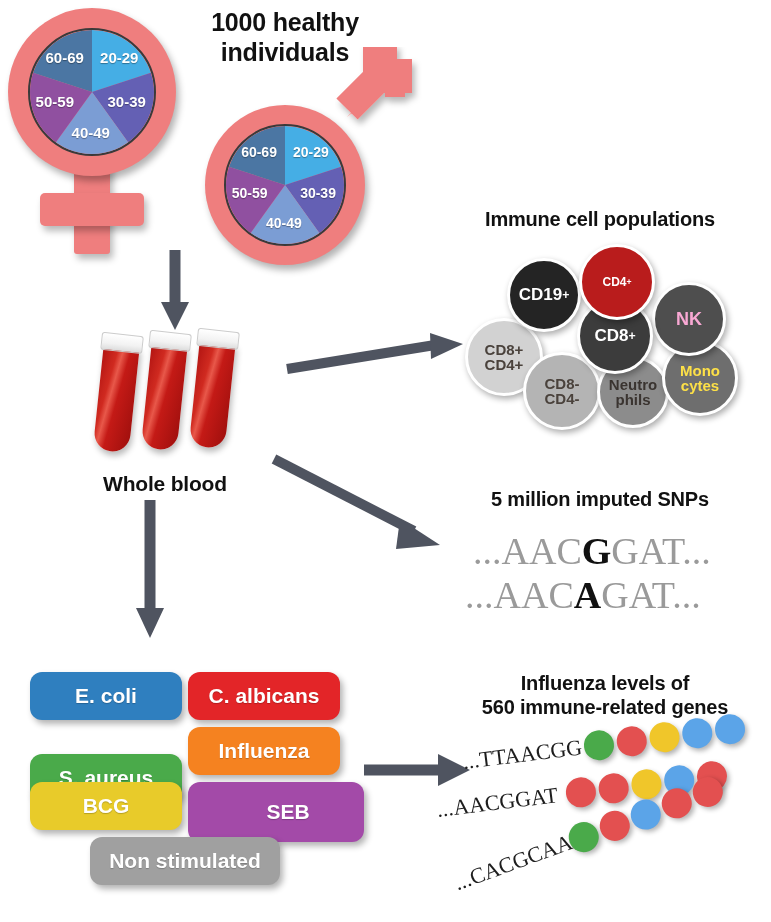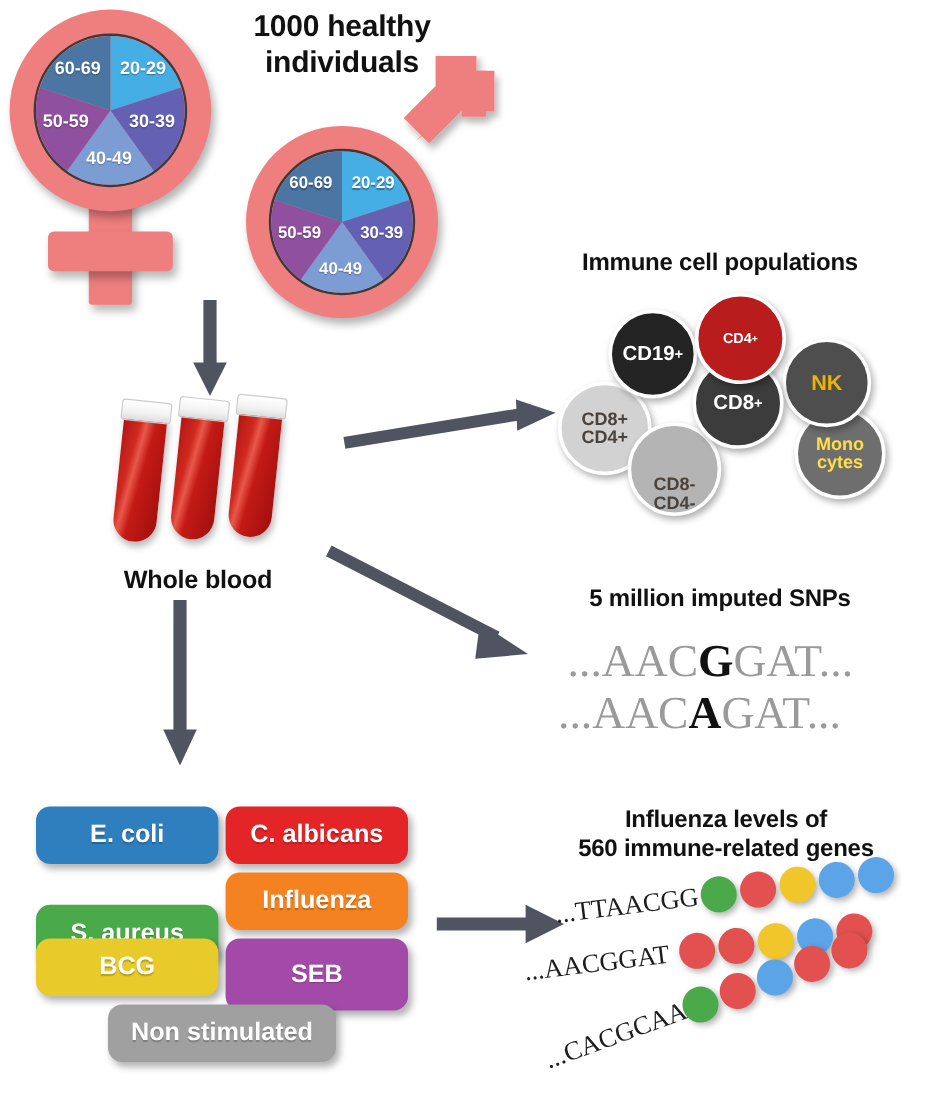--- a/index.html
+++ b/index.html
@@ -283,27 +283,30 @@
     <path d="M6 108 L34 108 L20 138 Z" fill="#4f5460"></path>
   </svg>
 
   <div class="abs heading" id="immune-title">Immune cell populations</div>
 
   <div id="immune-cells" class="abs">
 
     <div class="cell" style="left:10px; top:78px; width:78px; height:78px; background:#d2d2d2; color:#4a423c; font-size:15px;">
       <span>CD8+ CD4+</span>
     </div>
-    <div class="cell" style="left:68px; top:112px; width:78px; height:78px; background:#b4b4b4; color:#4a423c; font-size:15px;align-items:flex-end;">
+    <div class="cell" style="left:68px; top:112px; width:78px; height:78px; background:#b4b4b4; color:#4a423c; font-size:15px;">
       <span>CD8- CD4-</span>
+    </div>
+    <div class="cell" style="left:142px; top:116px; width:72px; height:72px; background:#8c8c8c; color:#3a3430; font-size:15px;">
+      <span>Neutro phils</span>
     </div>
     <div class="cell" style="left:207px; top:100px; width:76px; height:76px; background:#6e6e6e; color:#fde047; font-size:15px;">
       <span>Mono cytes</span>
     </div>
-    <div class="cell" style="left:197px; top:42px; width:74px; height:74px; background:#4e4e4e; color:#eab308; font-size:18px;">
+    <div class="cell" style="left:197px; top:42px; width:74px; height:74px; background:#4e4e4e; color:#f9a8d4; font-size:18px;">
       <span>NK</span>
     </div>
     <div class="cell" style="left:122px; top:58px; width:76px; height:76px; background:#3c3c3c; color:#ffffff; font-size:17px;">
       <span>CD8</span>
         <sup>+</sup>
     </div>
     <div class="cell" style="left:52px; top:18px; width:74px; height:74px; background:#242424; color:#ffffff; font-size:17px;">
       <span>CD19</span>
         <sup>+</sup>
     </div>
@@ -333,21 +336,21 @@
     </div>
     <div class="stim-box" style="left:0px;   top:55px; width:152px; height:48px; background:#4aaa4a;margin-top:27px;">
       <span>S. aureus</span>
     </div>
     <div class="stim-box" style="left:158px; top:55px; width:152px; height:48px; background:#f58220;">
       <span>Influenza</span>
     </div>
     <div class="stim-box" style="left:0px;   top:110px; width:152px; height:48px; background:#e8cb2a;">
       <span>BCG</span>
     </div>
-    <div class="stim-box" style="left:158px; top:110px; width:152px; height:60px; background:#a34aa8;">
+    <div class="stim-box" style="left:158px; top:110px; width:152px; height:60px; background:#a34aa8;padding-left:24px;">
       <span>SEB</span>
     </div>
     <div class="stim-box" style="left:60px;  top:165px; width:190px; height:48px; background:#a0a0a0;">
       <span>Non stimulated</span>
     </div>
   </div>
 
   <svg class="arrow-svg" style="left:362px; top:750px; width:110px; height:40px;" viewBox="0 0 110 40">
     <path d="M2 20 L82 20" stroke="#4f5460" stroke-width="11" fill="none"></path>
     <path d="M76 4 L108 20 L76 36 Z" fill="#4f5460"></path>

